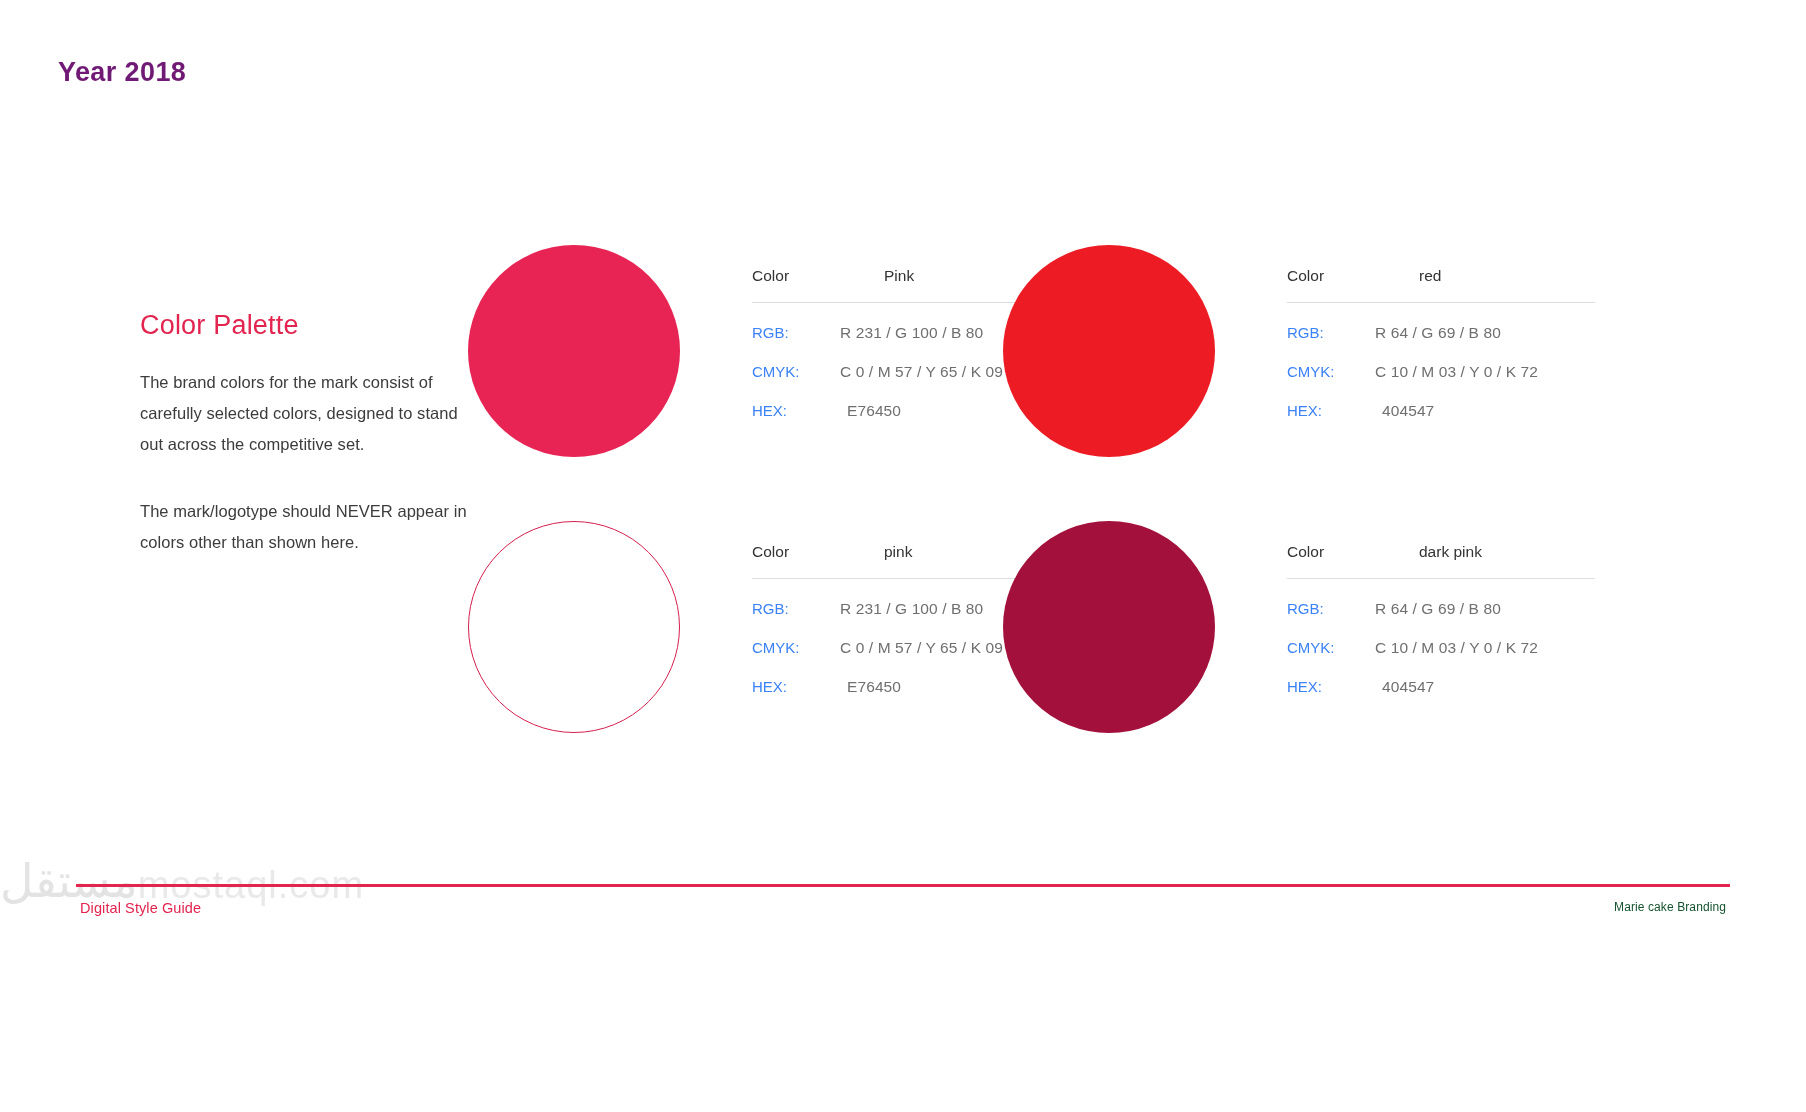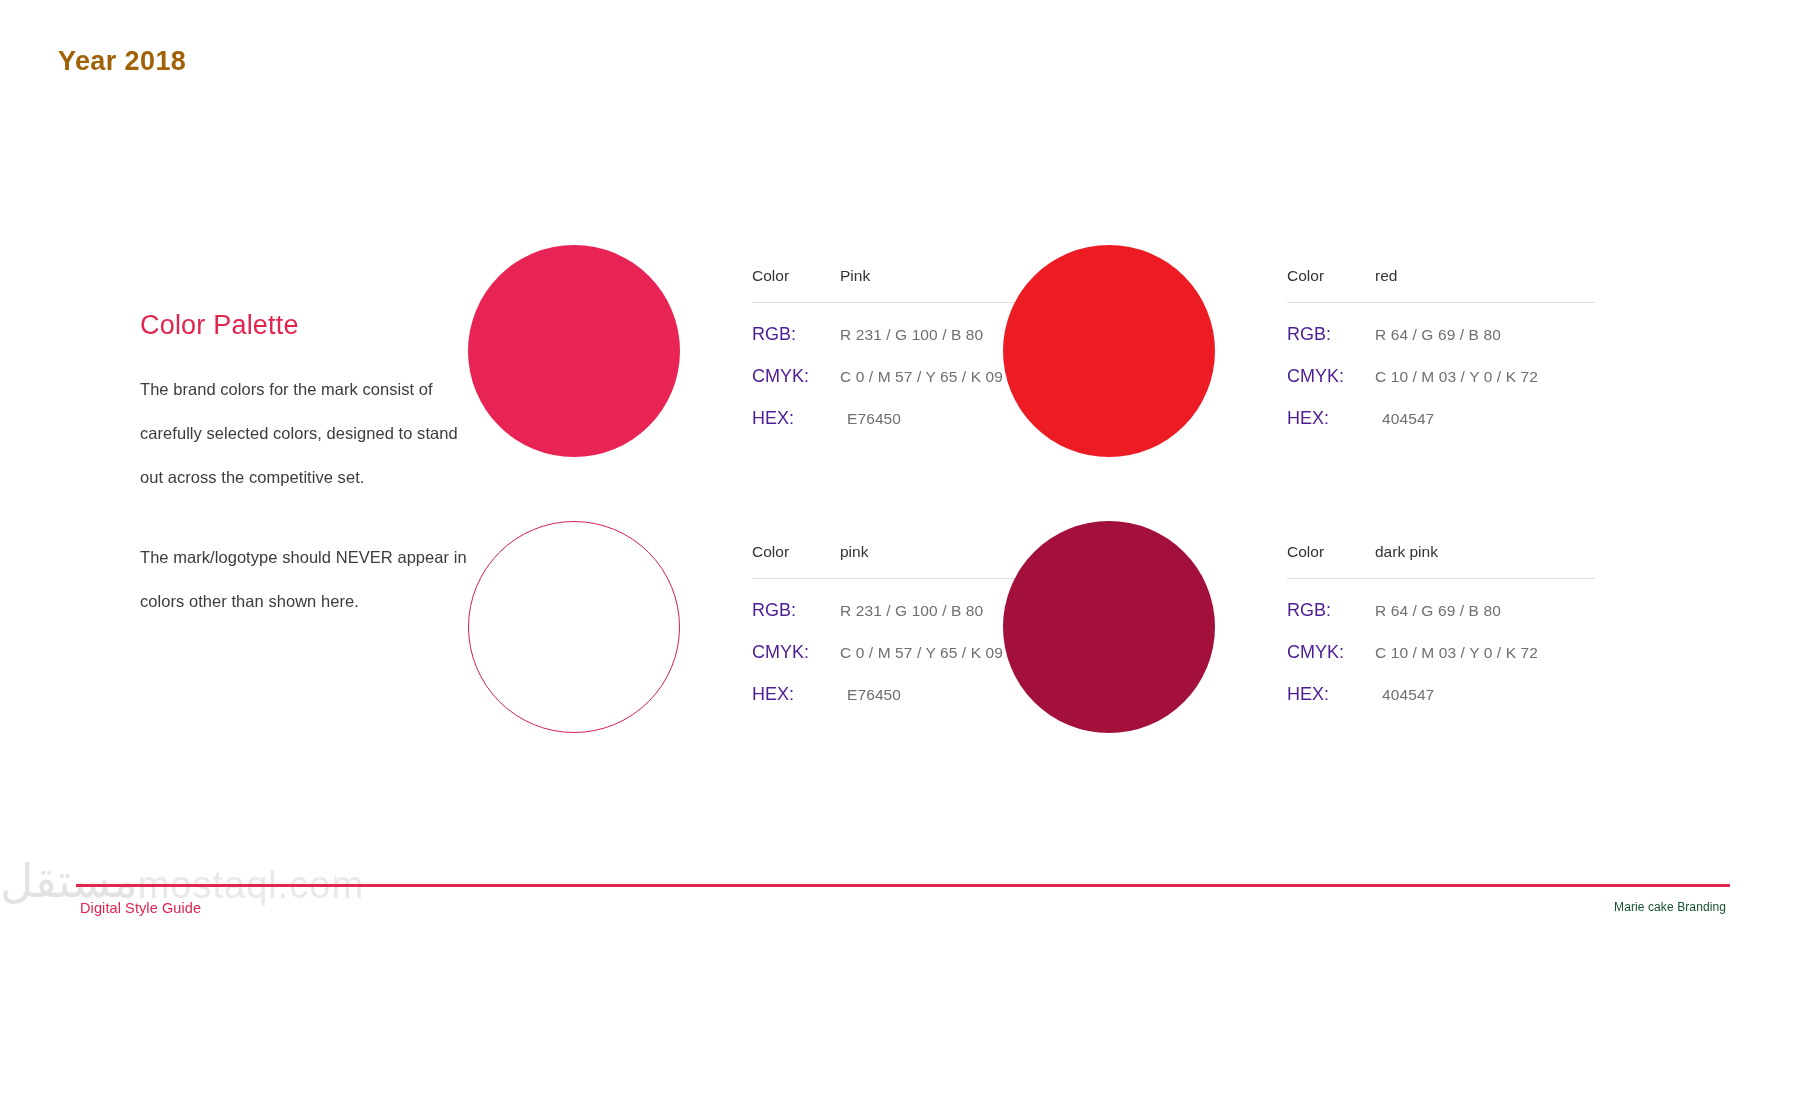--- a/index.html
+++ b/index.html
@@ -12,44 +12,44 @@
     height: 1112px;
     position: relative;
     font-family: "Liberation Sans", sans-serif;
     overflow: hidden;
   }
 
   
   .page-year {
     position: absolute;
     left: 58px;
-    top: 46px;
+    top: 57px;
     font-size: 27px;
     font-weight: 600;
     letter-spacing: 0.4px;
-    color: #a16207;
+    color: #701a75;
   }
 
   
   .intro {
     position: absolute;
     left: 140px;
     top: 310px;
     width: 330px;
   }
   .intro-title {
     font-size: 27px;
     color: #E2244F;
     font-weight: 400;
     letter-spacing: 0.2px;
     margin: 0 0 26px 0;
   }
   .intro-para {
     font-size: 16.5px;
-    line-height: 44px;
+    line-height: 31px;
     color: #3c3c3c;
     margin: 0 0 36px 0;
     letter-spacing: 0.05px;
   }
   .intro-para:last-child { margin-bottom: 0; }
 
   
   .swatch {
     position: absolute;
     display: flex;
@@ -65,41 +65,42 @@
   .spec {
     margin-left: 72px;
     width: 308px;
     padding-top: 22px;
   }
   .spec-head {
     display: flex;
     align-items: baseline;
     padding-bottom: 17px;
     border-bottom: 1.5px solid #dedede;
+    gap: 44px;
   }
   .spec-head .k {
     width: 88px;
     flex: 0 0 88px;
     font-size: 15.5px;
     color: #333333;
   }
   .spec-head .v {
     font-size: 15.5px;
     color: #333333;
   }
   .spec-row {
     display: flex;
     align-items: baseline;
     margin-top: 21px;
   }
   .spec-row .k {
     width: 88px;
     flex: 0 0 88px;
-    font-size: 18px;
-    color: #4c1d95;
+    font-size: 15px;
+    color: #3b82f6;
   }
   .spec-row .v {
     font-size: 15.5px;
     color: #6f6f6f;
     letter-spacing: 0.1px;
   }
   .spec-row.hex .v { padding-left: 7px; text-align: center; }
 
   
   #swatch-0 { left: 468px; top: 245px; }

